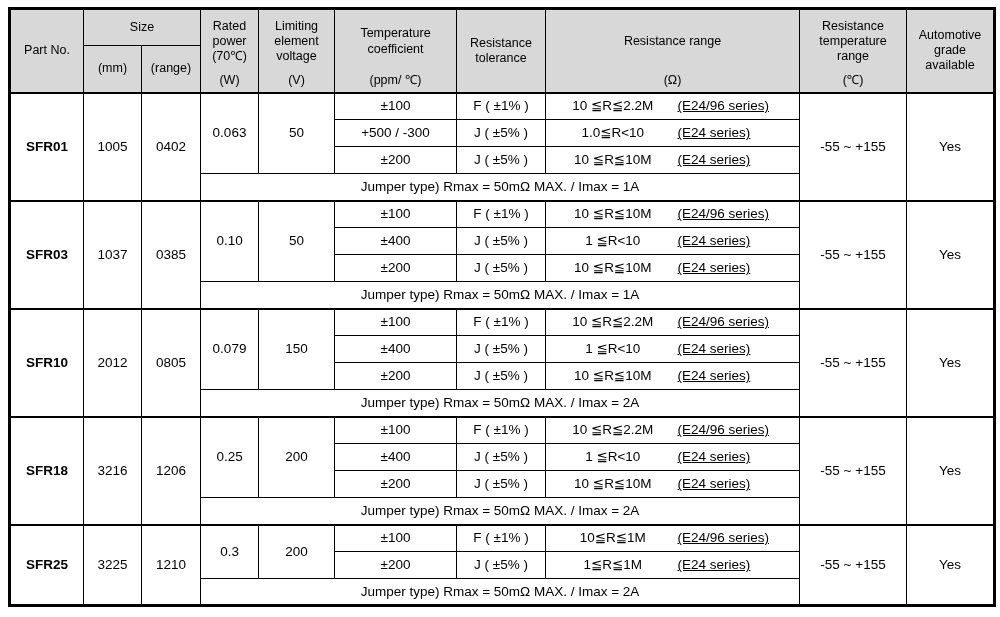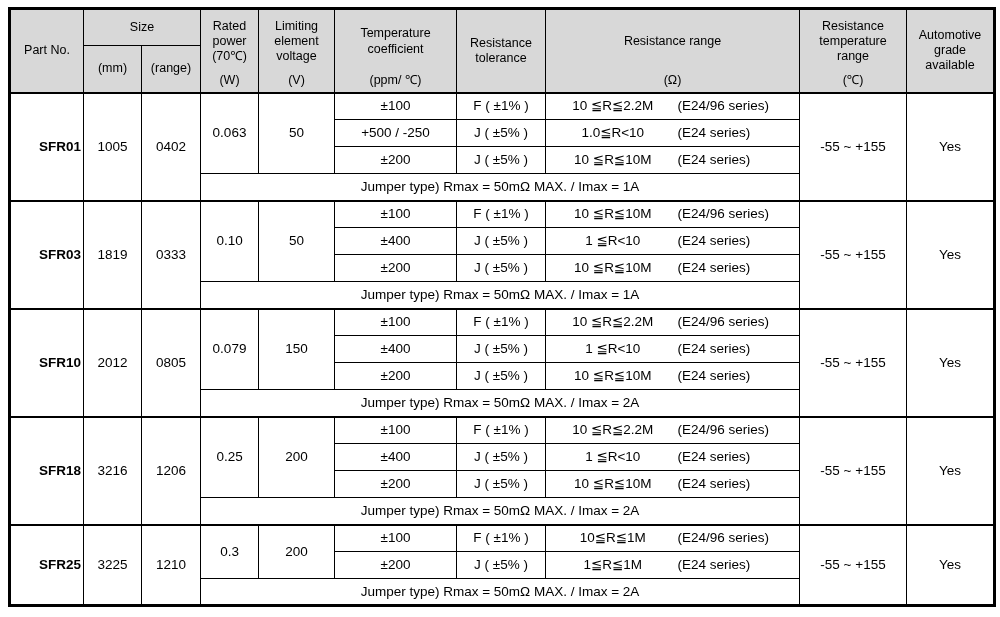--- a/index.html
+++ b/index.html
@@ -7,27 +7,27 @@
   .page{padding:7px 7px 5px 8px;}
   table.spec{border-collapse:collapse;table-layout:fixed;width:985px;border:3px solid #000;}
   th,td{border:1px solid #000;text-align:center;vertical-align:middle;padding:0 2px;overflow:hidden;
         font-size:13.5px;line-height:1.15;background:#fff;}
   thead{border-bottom:2px solid #000;}
   thead th{background:#d8d8d8;font-weight:normal;font-size:12.5px;line-height:1.22;}
   thead tr.h1{height:37px;}
   thead tr.h2{height:47px;}
   tbody.block{border-top:2px solid #000;}
   tr.datarow{height:27px;}
-  td.partno{font-weight:bold;text-align:right;}
+  td.partno{font-weight:bold;}
   .hstack{height:80px;display:flex;flex-direction:column;}
   .hlabel{flex:1;display:flex;align-items:center;justify-content:center;}
   .hunit{padding-bottom:3px;}
   .rangewrap{display:flex;align-items:flex-end;width:100%;}
   .rexpr{flex:0 0 52%;text-align:center;white-space:nowrap;}
-  .rseries{flex:1;text-align:left;white-space:nowrap;}
+  .rseries{flex:1;text-align:left;white-space:nowrap;text-decoration:underline;}
 </style>
 </head>
 <body>
 
 <div class="page">
 <table class="spec">
   <colgroup>
     <col style="width:74px">
         <col style="width:58px">
         <col style="width:59px">
@@ -95,21 +95,21 @@
       <td>
         <div class="rangewrap">
               <span class="rexpr">10 ≦R≦2.2M</span>
               <span class="rseries">(E24/96 series)</span>
             </div>
       </td>
       <td rowspan="4">-55 ~ +155</td>
       <td rowspan="4">Yes</td>
     </tr>
     <tr class="datarow">
-      <td>+500 / -250</td>
+      <td>+500 / -300</td>
       <td>J ( ±5% )</td>
       <td>
         <div class="rangewrap">
               <span class="rexpr">1.0≦R&lt;10</span>
               <span class="rseries">(E24 series)</span>
             </div>
       </td>
     </tr>
     <tr class="datarow">
       <td>±200</td>
@@ -122,22 +122,22 @@
       </td>
     </tr>
     <tr class="datarow">
       <td colspan="5">Jumper type) Rmax = 50mΩ MAX. / Imax = 1A</td>
     </tr>
   </tbody>
 
   <tbody class="block">
     <tr class="datarow">
       <td class="partno" rowspan="4">SFR03</td>
-      <td rowspan="4">1819</td>
-      <td rowspan="4">0333</td>
+      <td rowspan="4">1037</td>
+      <td rowspan="4">0385</td>
       <td rowspan="3">0.10</td>
       <td rowspan="3">50</td>
       <td>±100</td>
       <td>F ( ±1% )</td>
       <td>
         <div class="rangewrap">
               <span class="rexpr">10 ≦R≦10M</span>
               <span class="rseries">(E24/96 series)</span>
             </div>
       </td>

